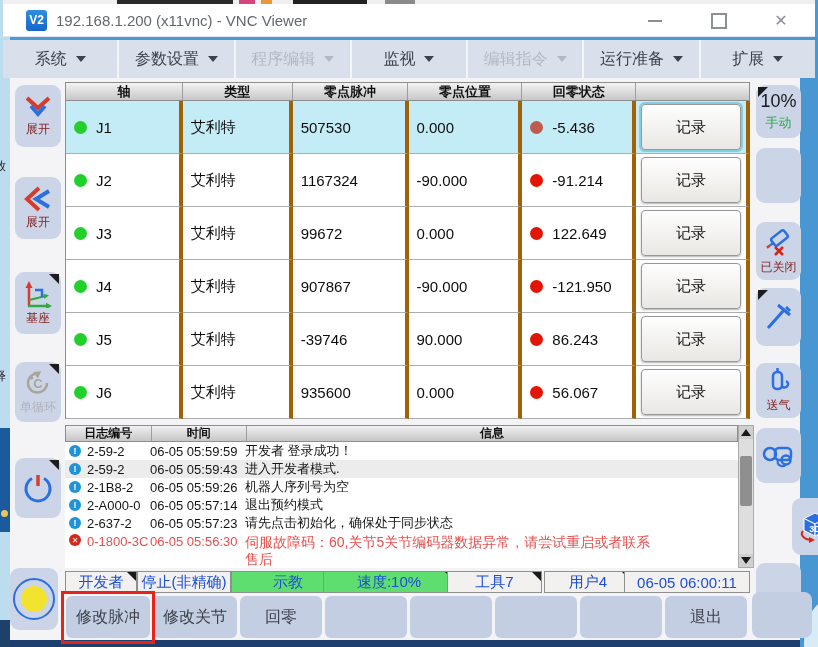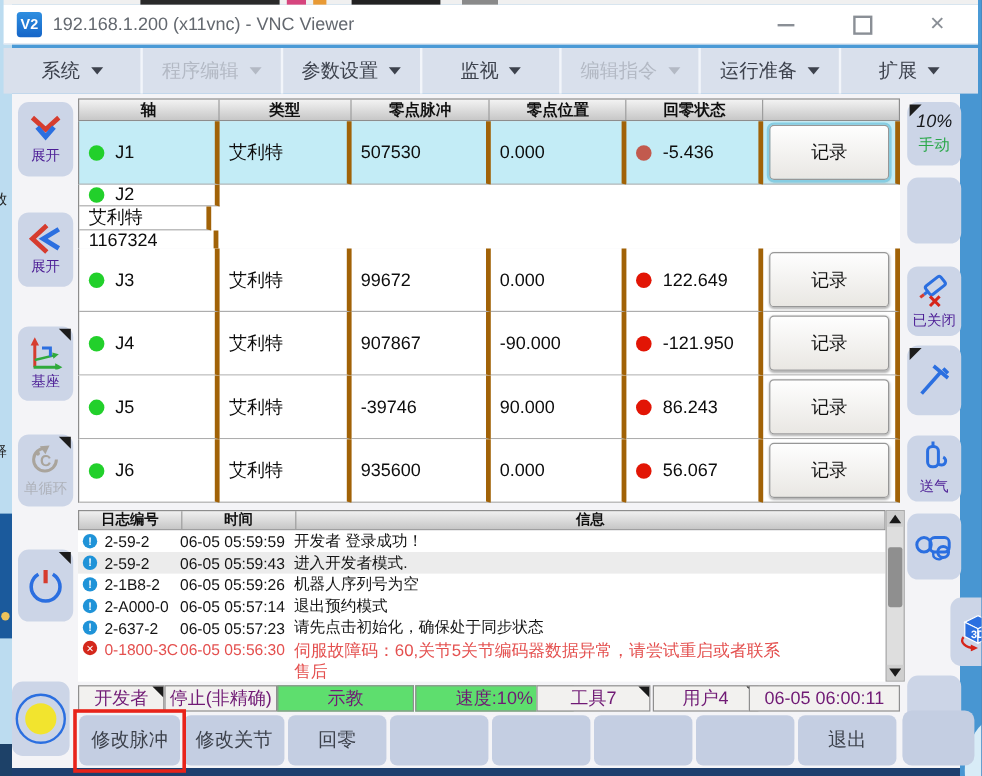--- a/index.html
+++ b/index.html
@@ -3,21 +3,21 @@
 <meta charset="utf-8">
 <style>
   html,body{margin:0;padding:0;background:#2d6da8;}
   #screen{position:relative;width:818px;height:647px;overflow:hidden;
           font-family:"Liberation Sans","DejaVu Sans",sans-serif;background:#4a9ad6;}
   .abs{position:absolute;box-sizing:border-box;}
 
   
   .titlebar{left:3px;top:4px;width:812px;height:33px;background:#ffffff;
             border-bottom:1px solid #dfe7f0;display:flex;align-items:center;}
-  .vnc-logo{width:21px;height:21px;margin-left:11px;border-radius:3px;
+  .vnc-logo{width:21px;height:21px;margin-left:23px;border-radius:3px;
             background:linear-gradient(#2f8fe0,#1565c8);color:#fff;font-size:12px;
             font-weight:bold;display:flex;align-items:center;justify-content:center;}
   .title-text{margin-left:9px;font-size:15px;color:#63686f;}
   .winbtn{position:absolute;top:0;width:46px;height:33px;display:flex;align-items:center;
           justify-content:center;color:#8a8f96;}
   .min-glyph{width:14px;border-bottom:2px solid #8a8f96;}
   .max-glyph{width:12px;height:12px;border:2px solid #8a8f96;}
   .close-glyph{font-size:16px;color:#8a8f96;line-height:1;}
 
   
@@ -32,21 +32,21 @@
   
   .canvas{left:10px;top:78px;width:790px;height:562px;background:#f4f4f7;}
   .desk-left{left:0;top:0;width:10px;height:647px;background:#bcdcf0;overflow:hidden;}
   .desk-right{left:800px;top:37px;width:18px;height:610px;background:#4896d2;overflow:hidden;}
   .bottom-strip{left:10px;top:640px;width:790px;height:7px;background:#1e3f6e;}
   .topfrag{top:0;height:4px;}
 
   
   .sbtn{background:#ccd5e7;border-radius:9px;display:flex;flex-direction:column;
         align-items:center;justify-content:center;gap:2px;}
-  .sbtn .lbl{font-size:12px;color:#4c1d95;}
+  .sbtn .lbl{font-size:12px;color:#7f1d1d;}
   .sbtn .lbl.dis{color:#aeb2ba;}
   .notch-tr{position:absolute;top:2px;right:2px;width:0;height:0;
             border-top:10px solid #1c1c1c;border-left:10px solid transparent;}
   .notch-tl{position:absolute;top:2px;left:2px;width:0;height:0;
             border-top:10px solid #1c1c1c;border-right:10px solid transparent;}
 
   
   .thead{left:65px;top:82px;width:685px;height:19px;display:flex;
          background:linear-gradient(#f3f3f3,#c7c7c7);border:1px solid #8d8d8d;}
   .thead .hc{display:flex;align-items:center;justify-content:center;font-size:13px;
@@ -88,21 +88,21 @@
   .sarrow{position:absolute;left:0;width:14px;height:13px;background:#cfcfcf;
           display:flex;align-items:center;justify-content:center;}
   .tri-up-s{width:0;height:0;border-left:5px solid transparent;border-right:5px solid transparent;
             border-bottom:7px solid #1a1a1a;}
   .tri-dn-s{width:0;height:0;border-left:5px solid transparent;border-right:5px solid transparent;
             border-top:7px solid #1a1a1a;}
   .sthumb{position:absolute;left:1px;top:30px;width:12px;height:50px;background:#8f8f8f;border-radius:2px;}
 
   
   .stbox{top:571px;height:22px;background:#f2f1ef;border:1px solid #8f8f8f;display:flex;
-         align-items:center;justify-content:center;font-size:15px;color:#701a75;}
+         align-items:center;justify-content:center;font-size:15px;color:#1d4ed8;}
   .stbox.green{background:#5ede6e;}
   .st-notch{position:absolute;top:0;right:0;width:0;height:0;
             border-top:9px solid #1a1a1a;border-left:9px solid transparent;}
 
   
   .bbtn{top:596px;height:42px;background:#c4cee2;border-radius:6px;display:flex;
         align-items:center;justify-content:center;font-size:16px;color:#3c414b;}
   .red-frame{left:61px;top:591px;width:94px;height:53px;border:3px solid #e8231a;z-index:30;}
 
   svg{display:block;}
@@ -141,26 +141,26 @@
     </div>
   <div class="abs winbtn" style="left:758px;top:4px;">
       <div class="close-glyph">✕</div>
     </div>
 
   <div class="abs menubar">
     <div class="menu-item">
         <span>系统</span>
         <span class="tri-down"></span>
       </div>
+    <div class="menu-item">
+        <span>参数设置</span>
+        <span class="tri-down"></span>
+      </div>
     <div class="menu-item disabled">
         <span>程序编辑</span>
-        <span class="tri-down"></span>
-      </div>
-    <div class="menu-item">
-        <span>参数设置</span>
         <span class="tri-down"></span>
       </div>
     <div class="menu-item">
         <span>监视</span>
         <span class="tri-down"></span>
       </div>
     <div class="menu-item disabled">
         <span>编辑指令</span>
         <span class="tri-down"></span>
       </div>
@@ -226,21 +226,21 @@
   </div>
 
   <div class="abs sbtn" style="left:10px;top:568px;width:48px;height:62px;">
     <div style="width:38px;height:38px;border:2.5px solid #2b6fe0;border-radius:50%;display:flex;align-items:center;justify-content:center;">
       <div style="width:26px;height:26px;border-radius:50%;background:#f2e42e;"></div>
     </div>
   </div>
 
   <div class="abs sbtn" style="left:756px;top:85px;width:45px;height:53px;">
     <div class="notch-tl"></div>
-    <div style="font-size:15px;color:#17191d;font-style:italic;">10%</div>
+    <div style="font-size:18px;color:#17191d;">10%</div>
     <div style="font-size:13px;color:#2aa84a;">手动</div>
   </div>
 
   <div class="abs sbtn" style="left:756px;top:148px;width:45px;height:55px;"></div>
 
   <div class="abs sbtn" style="left:756px;top:222px;width:45px;height:58px;">
     <svg width="32" height="30" viewBox="0 0 32 30">
       <g transform="rotate(-38 16 12)">
         <rect x="9" y="7" width="16" height="9" rx="2" fill="none" stroke="#2b6fe0" stroke-width="2.5"></rect>
         <line x1="5" y1="11.5" x2="9" y2="11.5" stroke="#2b6fe0" stroke-width="2.5"></line>
@@ -312,21 +312,21 @@
     <div class="c w4">0.000</div>
     <div class="c w5">
         <span class="dot darkred"></span>
         <span>-5.436</span>
       </div>
     <div class="c w6 reccell">
         <div class="rec-btn focus">记录</div>
       </div>
   </div>
 
-  <div class="abs trow" style="top:154px;flex-direction:column;">
+  <div class="abs trow" style="top:154px;">
     <div class="c w1">
         <span class="dot green"></span>
         <span>J2</span>
       </div>
     <div class="c w2">艾利特</div>
     <div class="c w3">1167324</div>
     <div class="c w4">-90.000</div>
     <div class="c w5">
         <span class="dot red"></span>
         <span>-91.214</span>
@@ -476,21 +476,21 @@
   <div class="abs stbox" style="left:65px;width:72px;">
       <span>开发者</span>
       <div class="st-notch"></div>
     </div>
   <div class="abs stbox" style="left:137px;width:94px;">
       <span>停止(非精确)</span>
     </div>
   <div class="abs stbox green" style="left:231px;width:114px;">
       <span>示教</span>
     </div>
-  <div class="abs stbox green" style="left:346px;width:132px;">
+  <div class="abs stbox green" style="left:323px;width:132px;">
       <span>速度:10%</span>
       <div class="st-notch"></div>
     </div>
   <div class="abs stbox" style="left:447px;width:95px;">
       <span>工具7</span>
       <div class="st-notch"></div>
     </div>
   <div class="abs stbox" style="left:544px;width:88px;">
       <span>用户4</span>
       <div class="st-notch"></div>

